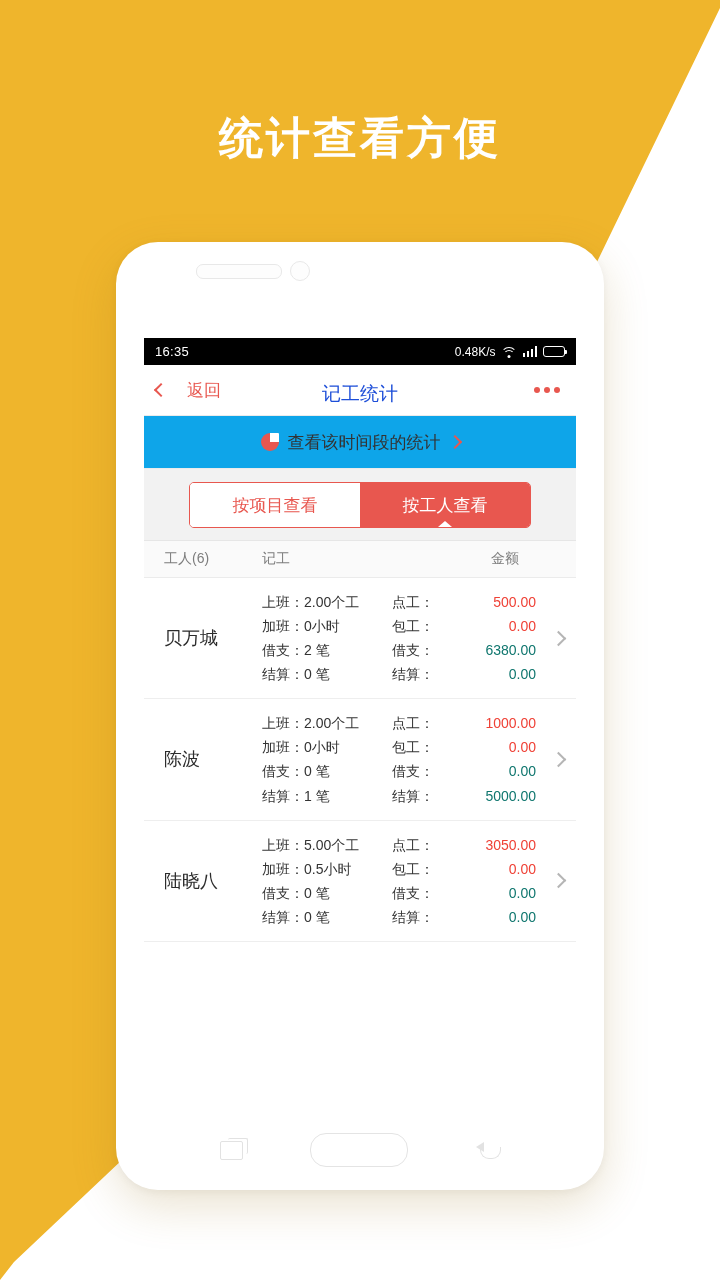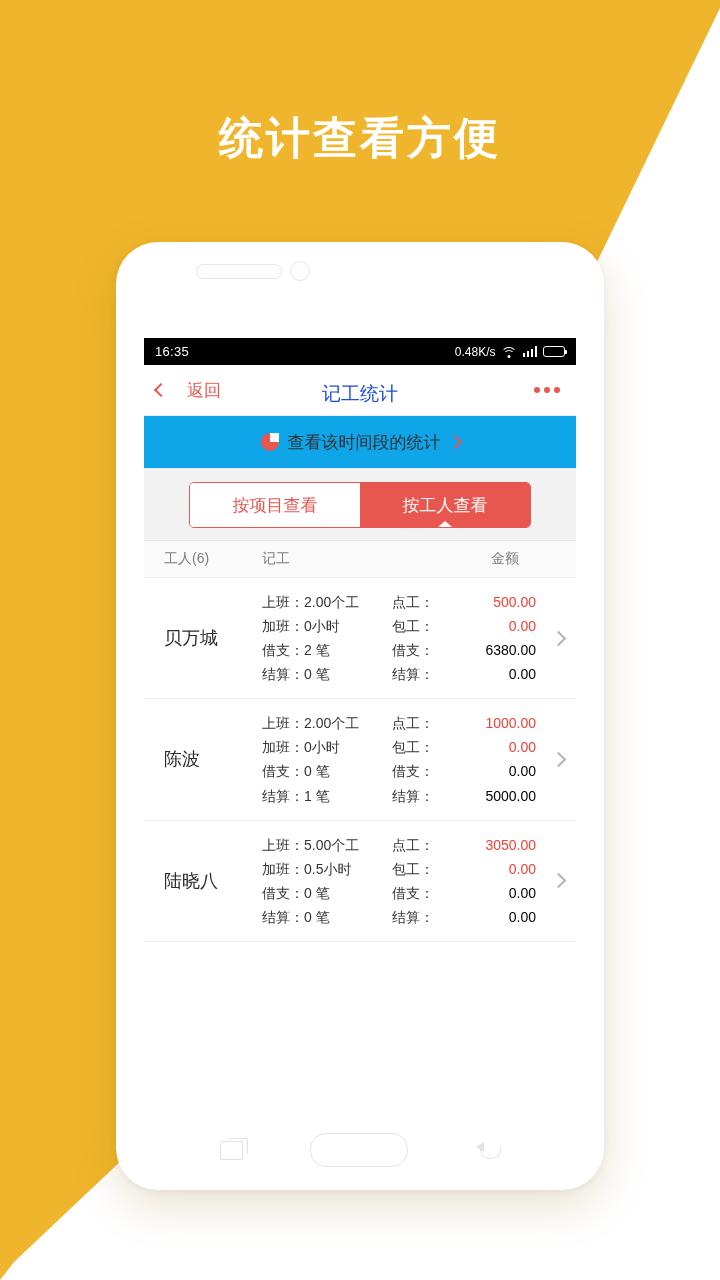--- a/index.html
+++ b/index.html
@@ -358,21 +358,21 @@
     line-height: 1.72;
     padding-right: 4px;
     box-sizing: border-box;
   }
   .amt-line {
     display: flex;
     justify-content: space-between;
   }
   .amt-label { color: #333333; }
   .amt-val.red { color: #ef4136; }
-  .amt-val.green { color: #000000; }
+  .amt-val.green { color: #0f766e; }
   .row-chevron {
     width: 36px;
     display: flex;
     justify-content: center;
   }
   .chevron-right-gray {
     display: inline-block;
     width: 9px; height: 9px;
     border-top: 2.2px solid #b5b5b5;
     border-right: 2.2px solid #b5b5b5;

